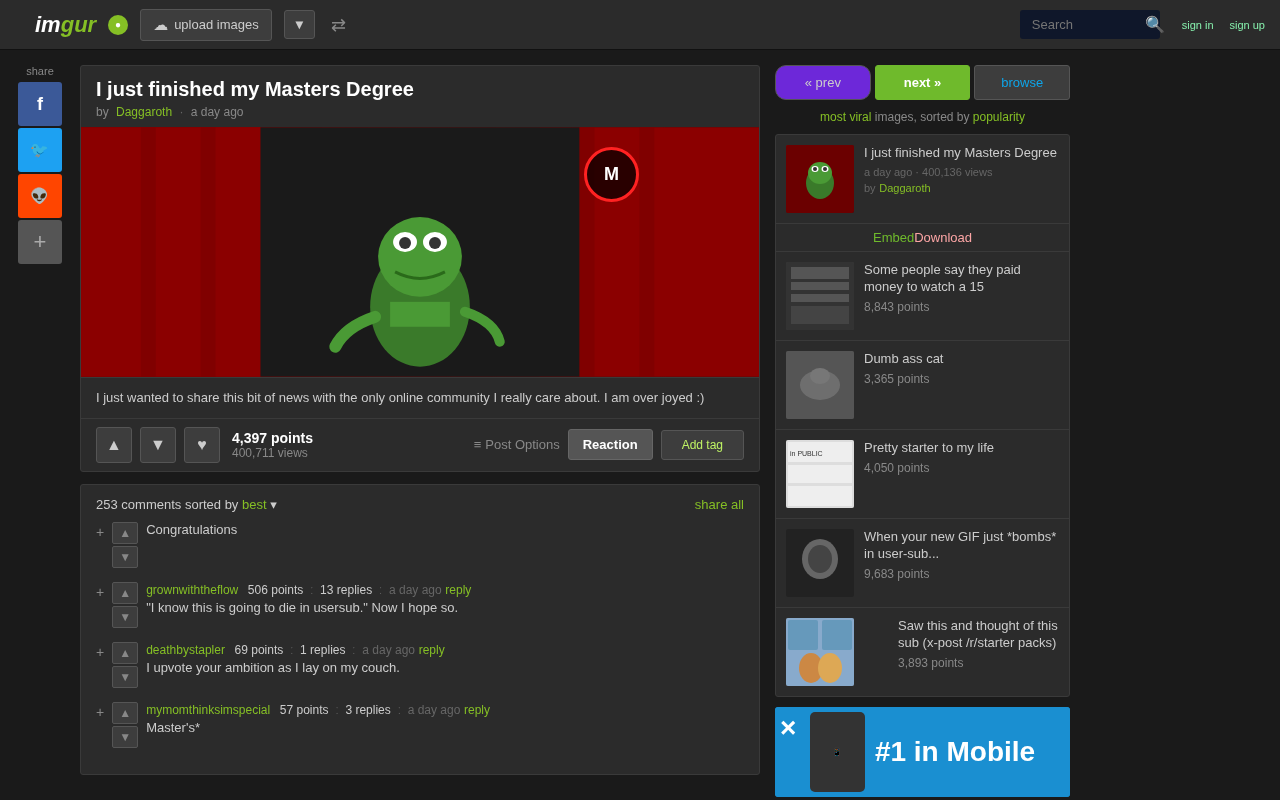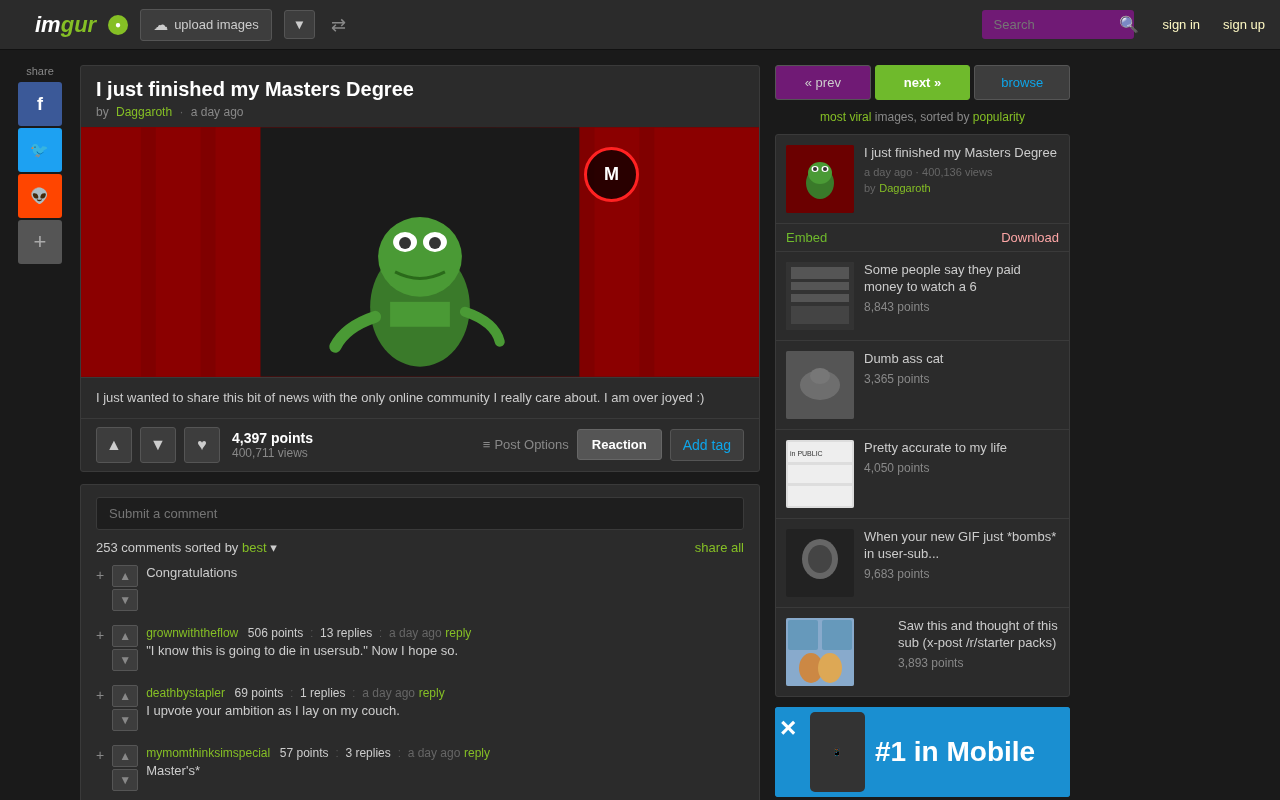--- a/index.html
+++ b/index.html
@@ -7,23 +7,23 @@
 
     
     #header { background: #2b2b2b; height: 50px; display: flex; align-items: center; padding: 0 15px; gap: 12px; border-bottom: 1px solid #111; }
     #logo { color: #fff; font-size: 22px; font-weight: bold; font-style: italic; margin-left: 20px; }
     #logo span { color: #85bf25; }
     .header-icon-circle { background: #85bf25; border-radius: 50%; width: 20px; height: 20px; display: flex; align-items: center; justify-content: center; font-size: 10px; color: #fff; }
     .upload-btn { background: #3d3d3d; border: 1px solid #555; color: #ccc; padding: 6px 12px; border-radius: 3px; display: flex; align-items: center; gap: 6px; cursor: pointer; font-size: 13px; }
     .upload-dropdown { background: #3d3d3d; border: 1px solid #555; color: #ccc; padding: 6px 8px; border-radius: 3px; cursor: pointer; }
     .shuffle-btn { background: none; border: none; color: #888; font-size: 18px; cursor: pointer; margin-left: 4px; }
     .header-right { margin-left: auto; display: flex; align-items: center; gap: 16px; }
-    .search-bar { background: #701a75; border: none; color: #999; padding: 7px 12px; border-radius: 3px; width: 152px; font-size: 13px; }
+    .search-bar { background: #0f172a; border: none; color: #999; padding: 7px 12px; border-radius: 3px; width: 140px; font-size: 13px; }
     .search-icon-btn { background: none; border: none; color: #999; cursor: pointer; font-size: 16px; margin-left: -30px; }
-    .header-link { color: #fef9c3; text-decoration: none; font-size: 13px; cursor: pointer; margin-left: 7px; }
+    .header-link { color: #86efac; text-decoration: none; font-size: 11px; cursor: pointer; }
 
     
     #main { display: flex; padding: 15px; gap: 15px; height: 624px; }
 
     
     #share-bar { width: 50px; display: flex; flex-direction: column; align-items: center; gap: 0; }
     .share-label { color: #888; font-size: 11px; margin-bottom: 5px; text-align: center; }
     .share-btn { width: 44px; height: 44px; display: flex; align-items: center; justify-content: center; cursor: pointer; font-size: 20px; margin-bottom: 2px; border-radius: 3px; }
     .share-btn.fb { background: #3b5998; }
     .share-btn.tw { background: #1da1f2; }
@@ -43,21 +43,21 @@
     .pause-btn-overlay { position: absolute; top: 20px; right: 120px; width: 55px; height: 55px; border-radius: 50%; background: rgba(0,0,0,0.7); border: 3px solid #ff2222; display: flex; align-items: center; justify-content: center; color: #fff; font-size: 18px; font-weight: bold; }
     #post-caption { padding: 10px 15px; color: #ccc; font-size: 13px; line-height: 1.5; border-top: 1px solid #3a3a3a; }
     #post-actions { padding: 8px 15px; display: flex; align-items: center; gap: 8px; border-top: 1px solid #3a3a3a; }
     .vote-btn { background: #3d3d3d; border: 1px solid #555; color: #ccc; width: 36px; height: 36px; border-radius: 3px; display: flex; align-items: center; justify-content: center; cursor: pointer; font-size: 16px; }
     .fav-btn { background: #3d3d3d; border: 1px solid #555; color: #ccc; width: 36px; height: 36px; border-radius: 3px; display: flex; align-items: center; justify-content: center; cursor: pointer; font-size: 16px; }
     .points-info { margin-left: 4px; }
     .points-count { color: #fff; font-weight: bold; font-size: 14px; }
     .views-count { color: #888; font-size: 12px; }
     .post-options-btn { margin-left: auto; background: none; border: none; color: #888; cursor: pointer; font-size: 13px; display: flex; align-items: center; gap: 4px; }
     .reaction-btn { background: #555; border: 1px solid #666; color: #fff; padding: 7px 14px; border-radius: 3px; cursor: pointer; font-size: 13px; font-weight: bold; }
-    .addtag-btn { background: #3d3d3d; border: 1px solid #555; color: #0ea5e9; padding: 7px 12px; border-radius: 3px; cursor: pointer; font-size: 14px; }
+    .addtag-btn { background: #3d3d3d; border: 1px solid #555; color: #bef264; padding: 7px 20px; border-radius: 3px; cursor: pointer; font-size: 12px; }
 
     
     #comments-box { background: #2b2b2b; border: 1px solid #3a3a3a; border-radius: 3px; padding: 12px 15px; }
     #comment-input { width: 100%; background: #1e1e1e; border: 1px solid #3a3a3a; color: #999; padding: 8px 12px; border-radius: 3px; font-size: 13px; margin-bottom: 10px; }
     #comments-sort { display: flex; align-items: center; justify-content: space-between; margin-bottom: 10px; }
     .sort-label { color: #ccc; font-size: 13px; }
     .sort-link { color: #85bf25; text-decoration: none; cursor: pointer; }
     .expand-all { color: #85bf25; cursor: pointer; text-decoration: none; }
     .comment-item { display: flex; gap: 8px; margin-bottom: 14px; align-items: flex-start; }
     .comment-plus { color: #888; font-size: 14px; margin-top: 2px; cursor: pointer; }
@@ -70,40 +70,40 @@
     .comment-dot { color: #666; margin: 0 3px; }
     .comment-replies { color: #ccc; font-size: 12px; cursor: pointer; }
     .comment-time { color: #666; font-size: 12px; }
     .comment-reply-link { color: #85bf25; font-size: 12px; cursor: pointer; text-decoration: none; }
     .comment-text { color: #ccc; font-size: 13px; }
 
     
     #sidebar { width: 295px; }
     .nav-btns { display: flex; gap: 4px; margin-bottom: 10px; }
     .nav-btn { flex: 1; padding: 9px 0; border-radius: 3px; cursor: pointer; font-size: 13px; text-align: center; border: 1px solid #555; }
-    .nav-btn.prev { background: #701a75; color: #ccc; }
+    .nav-btn.prev { background: #6d28d9; color: #ccc; border-radius: 11px; }
     .nav-btn.next { background: #6fba2c; color: #fff; border-color: #6fba2c; font-weight: bold; }
     .nav-btn.browse { background: #3d3d3d; color: #0ea5e9; }
 
     .viral-label { text-align: center; font-size: 12px; color: #888; margin-bottom: 10px; }
     .viral-label span.vl { color: #85bf25; }
     .viral-label span.pop { color: #85bf25; }
 
     .sidebar-box { background: #2b2b2b; border: 1px solid #3a3a3a; border-radius: 3px; }
     .sidebar-item { display: flex; gap: 10px; padding: 10px; border-bottom: 1px solid #3a3a3a; cursor: pointer; }
     .sidebar-item:last-child { border-bottom: none; gap: 44px; }
     .sidebar-thumb { width: 68px; height: 68px; background: #555; border-radius: 2px; flex-shrink: 0; overflow: hidden; }
     .sidebar-info { flex: 1; }
     .sidebar-title { color: #ccc; font-size: 13px; line-height: 1.3; margin-bottom: 4px; }
     .sidebar-title a { color: #ccc; text-decoration: none; }
     .sidebar-meta { color: #666; font-size: 11px; margin-bottom: 2px; }
     .sidebar-pts { color: #888; font-size: 12px; }
     .sidebar-by { color: #85bf25; font-size: 11px; text-decoration: none; }
 
-    .embed-download { display: flex; justify-content: space-between; padding: 6px 10px; border-bottom: 1px solid #3a3a3a; }
+    .embed-download { display: flex; justify-content: center; padding: 6px 10px; border-bottom: 1px solid #3a3a3a; }
     .embed-link { color: #6fba2c; text-decoration: none; font-size: 13px; cursor: pointer; }
     .download-link { color: #fca5a5; text-decoration: none; font-size: 13px; cursor: pointer; }
 
     
     ::-webkit-scrollbar { width: 6px; }
     ::-webkit-scrollbar-track { background: #222; }
     ::-webkit-scrollbar-thumb { background: #444; }
 
     
     .ad-box { background: #1a8fd1; border-radius: 3px; margin-top: 10px; height: 90px; display: flex; align-items: center; justify-content: center; color: #fff; font-size: 28px; font-weight: bold; overflow: hidden; position: relative; }
@@ -221,21 +221,20 @@
         <button class="post-options-btn">
           <span>≡</span>
           <span>Post Options</span>
         </button>
         <button class="reaction-btn">Reaction</button>
         <button class="addtag-btn">Add tag</button>
       </div>
     </div>
 
     <div id="comments-box">
-      <input class="comment-input" id="comment-input" type="text" placeholder="Submit a comment" style="">
 
       <div id="comments-sort">
         <div class="sort-label">
           <span>253</span>
           <span> </span>
           <span>comments sorted by</span>
           <span> </span>
           <a class="sort-link">best</a>
           <span style="cursor:pointer;">▾</span>
         </div>
@@ -374,21 +373,21 @@
         <div class="sidebar-thumb" style="background:#444;">
           <svg width="68" height="68" viewBox="0 0 68 68">
             <rect width="68" height="68" fill="#333"></rect>
             <rect x="5" y="5" width="58" height="12" fill="#555"></rect>
             <rect x="5" y="20" width="58" height="8" fill="#555"></rect>
             <rect x="5" y="32" width="58" height="8" fill="#555"></rect>
             <rect x="5" y="44" width="58" height="18" fill="#444"></rect>
           </svg>
         </div>
         <div class="sidebar-info">
-          <div class="sidebar-title">Some people say they paid money to watch a 6</div>
+          <div class="sidebar-title">Some people say they paid money to watch a 15</div>
           <div class="sidebar-pts">8,843 points</div>
         </div>
       </div>
 
       <div class="sidebar-item">
         <div class="sidebar-thumb" style="background:#444;">
           <svg width="68" height="68" viewBox="0 0 68 68">
             <rect width="68" height="68" fill="#555"></rect>
             <ellipse cx="34" cy="34" rx="20" ry="15" fill="#888" opacity="0.5"></ellipse>
             <ellipse cx="34" cy="25" rx="10" ry="8" fill="#777"></ellipse>
@@ -404,21 +403,21 @@
         <div class="sidebar-thumb" style="background:#555;">
           <svg width="68" height="68" viewBox="0 0 68 68">
             <rect width="68" height="68" fill="#ddd"></rect>
             <rect x="2" y="2" width="64" height="20" fill="#eee"></rect>
             <rect x="2" y="25" width="64" height="18" fill="#eee"></rect>
             <rect x="2" y="46" width="64" height="20" fill="#eee"></rect>
             <text x="4" y="16" font-size="7" fill="#333">in PUBLIC</text>
           </svg>
         </div>
         <div class="sidebar-info">
-          <div class="sidebar-title">Pretty accurate to my life</div>
+          <div class="sidebar-title">Pretty starter to my life</div>
           <div class="sidebar-pts">4,050 points</div>
         </div>
       </div>
 
       <div class="sidebar-item">
         <div class="sidebar-thumb" style="background:#333;">
           <svg width="68" height="68" viewBox="0 0 68 68">
             <rect width="68" height="68" fill="#222"></rect>
             <ellipse cx="34" cy="30" rx="18" ry="20" fill="#666"></ellipse>
             <ellipse cx="34" cy="30" rx="12" ry="14" fill="#444"></ellipse>

